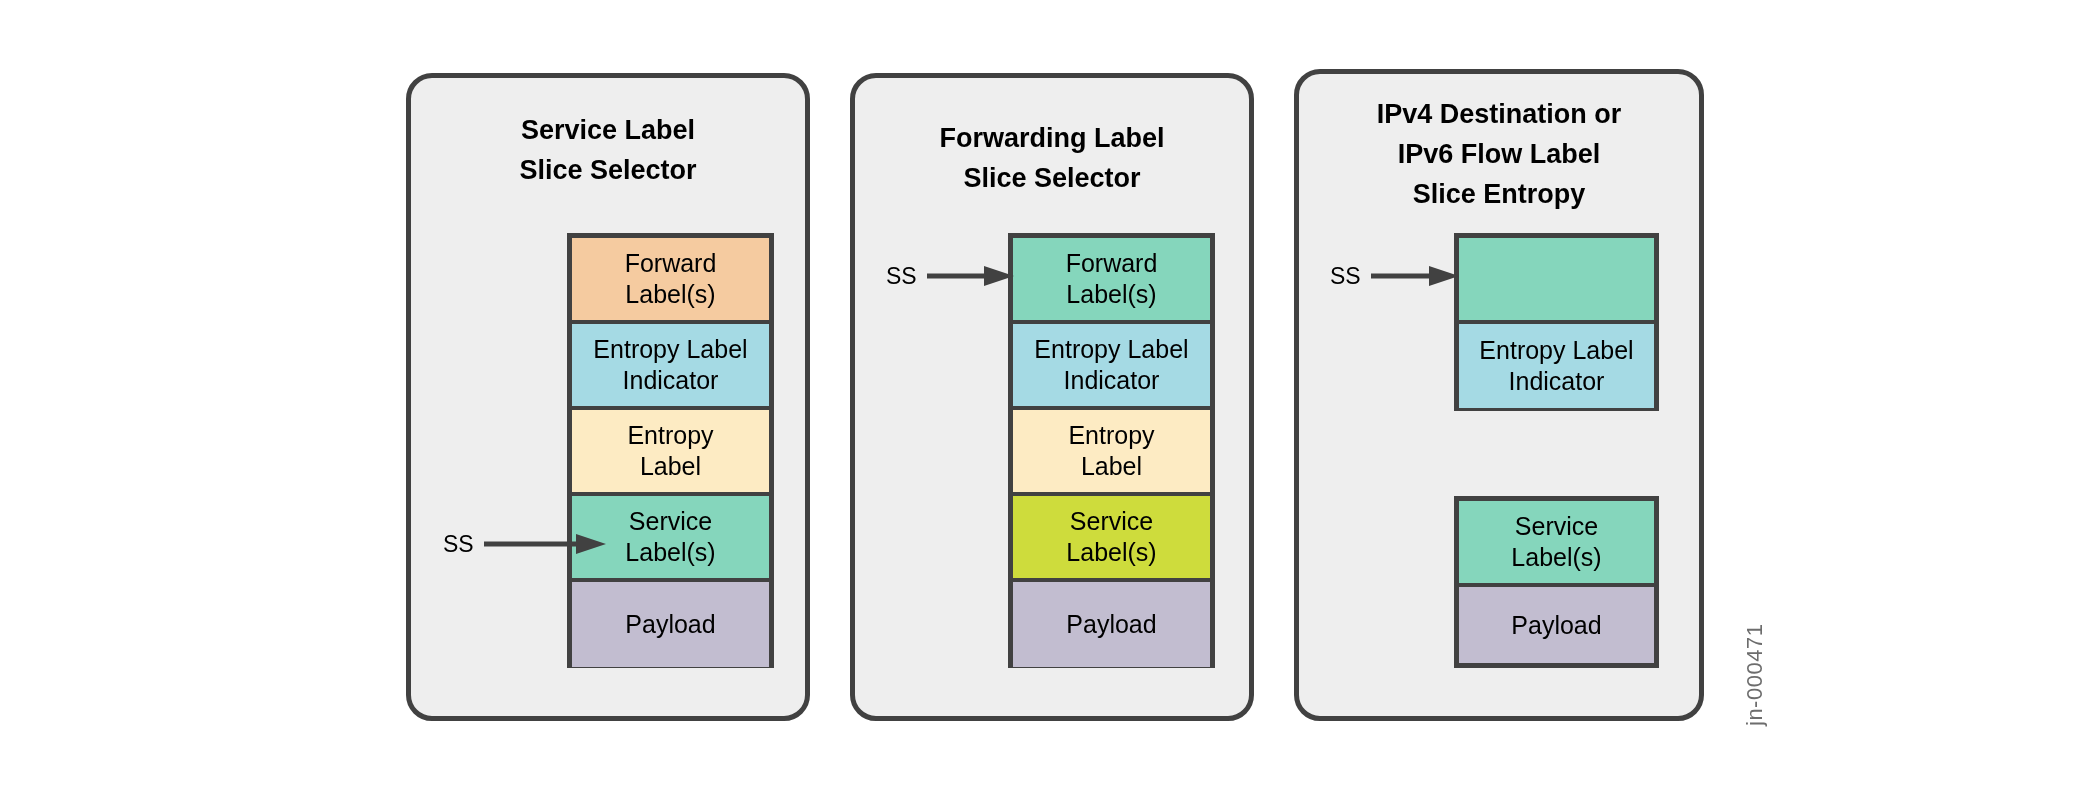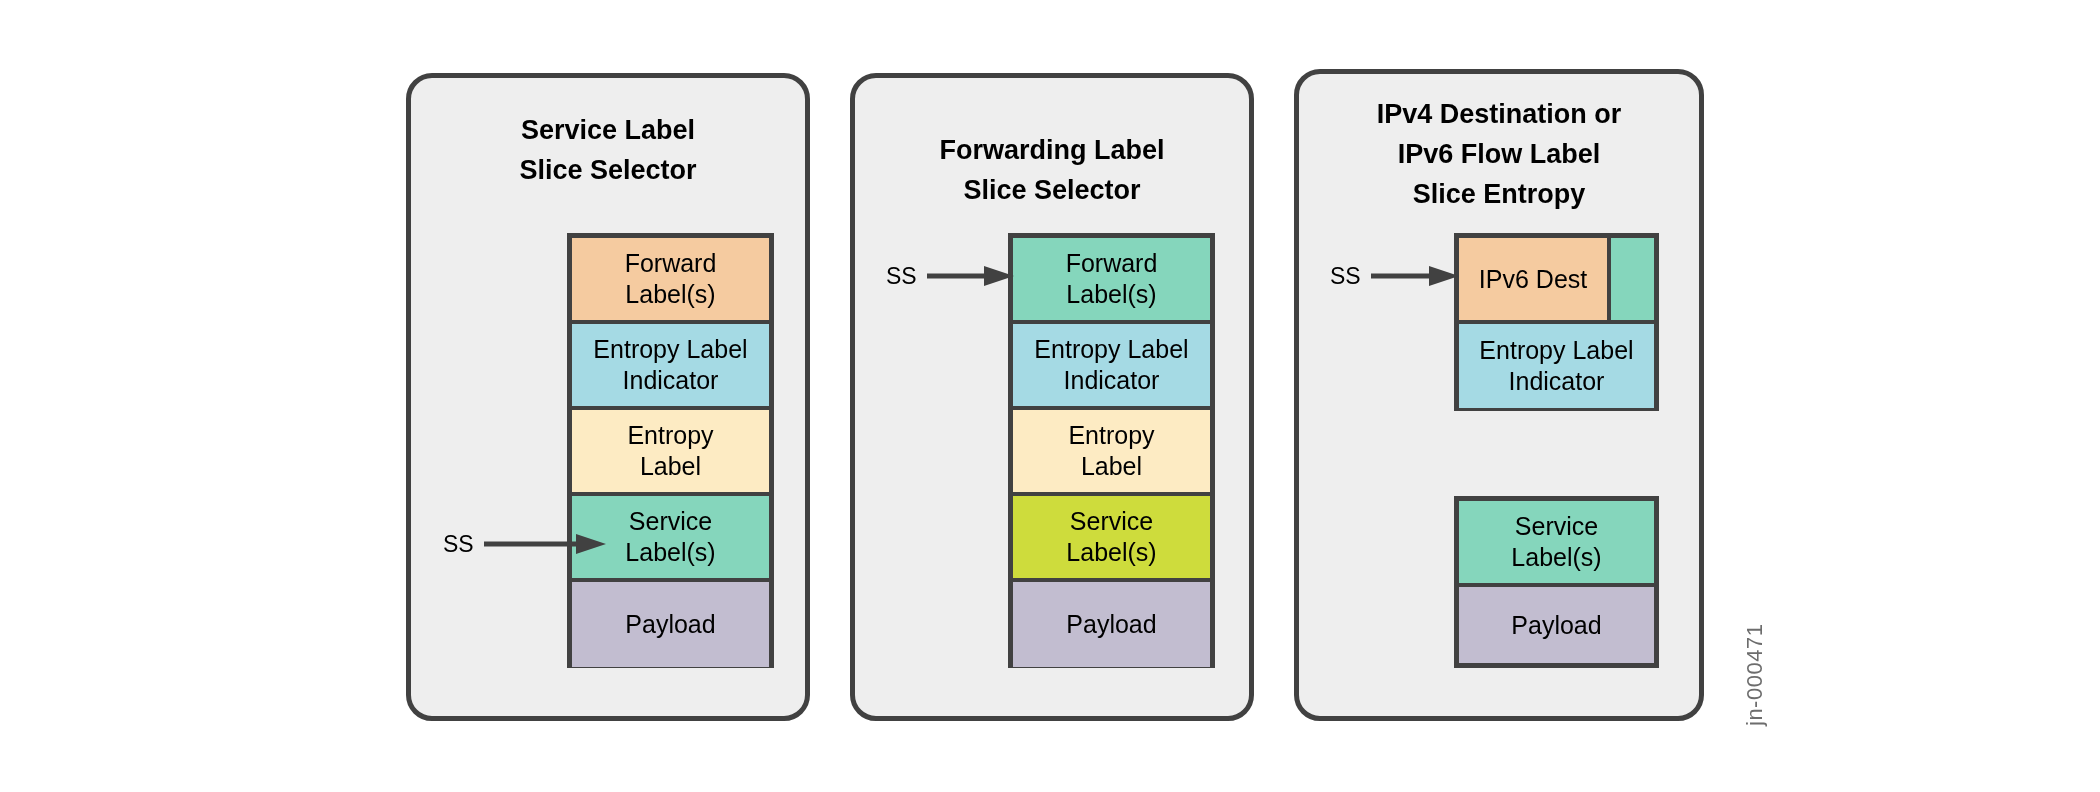--- a/index.html
+++ b/index.html
@@ -158,21 +158,21 @@
     <span class="ss-text">SS</span>
     <span class="ss-arrow">
       <svg width="122" height="24" viewBox="0 0 122 24" aria-hidden="true">
         <line x1="0" y1="12" x2="98" y2="12" stroke="#414141" stroke-width="5"></line>
         <polygon points="92,2 122,12 92,22" fill="#414141"></polygon>
       </svg>
     </span>
   </div>
 
   <div class="panel" style="left:850px; top:73px; width:404px; height:648px;">
-    <div class="panel-title" style="top:52px;">Forwarding Label
+    <div class="panel-title" style="top:40px;">Forwarding Label
 Slice Selector</div>
   </div>
 
   <div class="stack" style="left:1008px; top:233px; width:207px; height:435px;">
     <div class="row" style="height:86px; background:#85D6BC;">
       <span class="row-label">Forward
 Label(s)</span>
     </div>
     <div class="row" style="height:86px; background:#A5DAE4;">
       <span class="row-label">Entropy Label
@@ -202,23 +202,20 @@
   </div>
 
   <div class="panel" style="left:1294px; top:69px; width:410px; height:652px;">
     <div class="panel-title" style="top:20px;">IPv4 Destination or
 IPv6 Flow Label
 Slice Entropy</div>
   </div>
 
   <div class="stack" style="left:1454px; top:233px; width:205px; height:178px;">
     <div class="row split" style="height:86px; background:#85D6BC;">
-      <div class="cell-main" style="width:78%; background:#F5CBA0;">
-        <span class="row-label">IPv6 Dest</span>
-      </div>
       <div class="cell-strip" style="background:#85D6BC;"></div>
     </div>
     <div class="row" style="height:84px; background:#A5DAE4;">
       <span class="row-label">Entropy Label
 Indicator</span>
     </div>
   </div>
 
   <div class="stack" style="left:1454px; top:496px; width:205px; height:172px;">
     <div class="row" style="height:86px; background:#85D6BC;">

